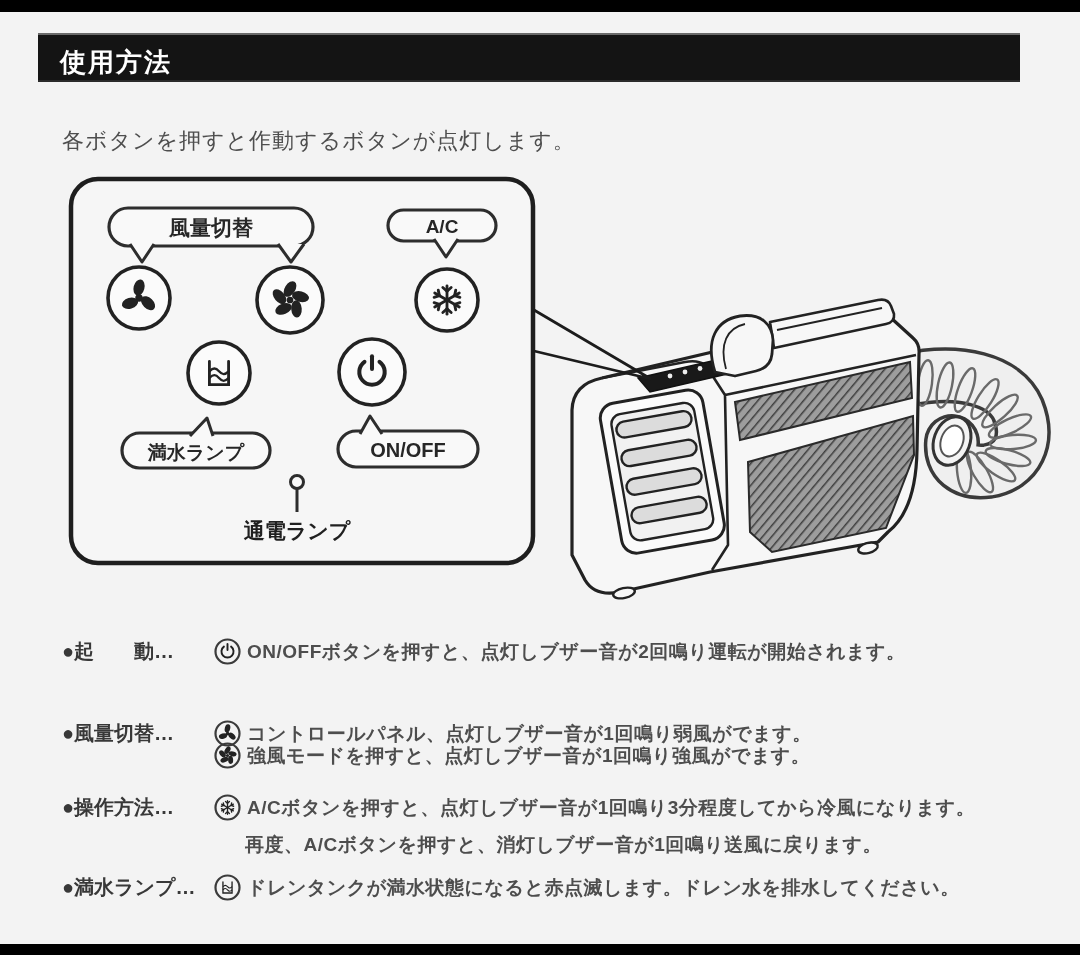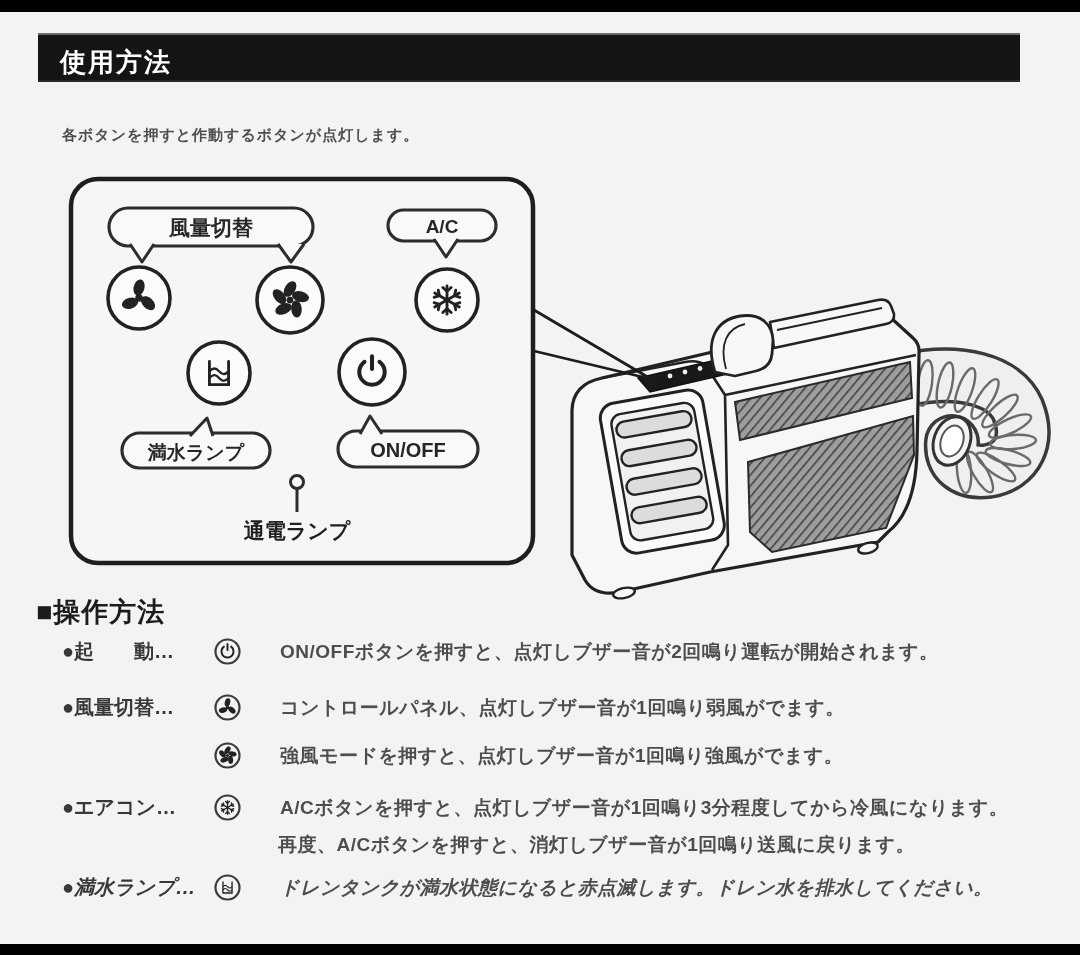--- a/index.html
+++ b/index.html
@@ -7,26 +7,26 @@
          font-family:"Liberation Sans","DejaVu Sans",sans-serif;}
   #content{position:absolute;left:0;top:12px;width:1080px;height:932px;background:#f3f3f3;}
   .abs{position:absolute;}
   
   .header-bar{left:38px;top:21px;width:982px;height:45px;background:#141414;
               border-top:2px solid #6a6a6a;border-bottom:2px solid #2a2a2a;
               display:flex;align-items:center;}
   .header-bar span{color:#fff;font-size:26px;font-weight:bold;margin-left:22px;letter-spacing:2px;margin-top:10px;}
   
   .sec-heading{font-size:27px;font-weight:bold;color:#1c1c1c;letter-spacing:1px;}
-  .desc{font-size:15px;font-weight:bold;color:#4e4e4e;letter-spacing:1px;}
+  .desc{font-size:22px;font-weight:normal;color:#4e4e4e;letter-spacing:1px;}
   
   .op-row{left:62px;display:flex;align-items:center;}
   .op-label{width:152px;font-size:20px;font-weight:bold;color:#383838;white-space:pre;flex:0 0 152px;}
   .op-icon{flex:0 0 27px;margin-right:6px;}
-  .op-text{font-size:19px;font-weight:bold;color:#4d4d4d;letter-spacing:0.5px;white-space:nowrap;margin-left:33px;}
+  .op-text{font-size:19px;font-weight:bold;color:#4d4d4d;letter-spacing:0.5px;white-space:nowrap;}
   svg text{font-family:"Liberation Sans","DejaVu Sans",sans-serif;}
 </style>
 </head>
 <body>
 
 <svg width="0" height="0" style="position:absolute" aria-hidden="true">
   <defs>
     <symbol id="sym-fan3" viewBox="-24 -24 48 48">
       <g fill="#222">
         <circle r="4.5"></circle>
@@ -191,63 +191,62 @@
       <g>
         <path d="M250,42 L358,20 Q368,18 371,26 L374,34 Q375,42 366,44 L254,68 Z" fill="#f7f7f7" stroke="#222" stroke-width="2.6" stroke-linejoin="round"></path>
         <line x1="257" y1="50" x2="362" y2="28" stroke="#222" stroke-width="1.8"></line>
         <path d="M195,92 C185,60 196,40 220,36 C242,33 252,45 253,60 L252,74 C251,84 244,89 236,91 L215,96 Z" fill="#f7f7f7" stroke="#222" stroke-width="2.8" stroke-linejoin="round"></path>
         <path d="M206,89 C199,64 207,48 225,44" fill="none" stroke="#222" stroke-width="1.8"></path>
       </g>
 
       <path d="M14,30 L131,99 M14,71 L131,99" fill="none" stroke="#1c1c1c" stroke-width="2.8"></path>
     </svg>
 
-    <div class="abs sec-heading" style="left:36px;top:582px;">■操作方法</div>
 
     <div class="abs op-row" style="top:626px;">
       <span class="op-label">●起　　動…</span>
       <svg class="op-icon" width="27" height="27" viewBox="0 0 27 27">
         <circle cx="13.5" cy="13.5" r="12" fill="none" stroke="#3b3b3b" stroke-width="2.2"></circle>
         <use href="#sym-power" x="3.5" y="3.5" width="20" height="20"></use>
       </svg>
       <span class="op-text">ON/OFFボタンを押すと、点灯しブザー音が2回鳴り運転が開始されます。</span>
     </div>
 
-    <div class="abs op-row" style="top:682px;">
+    <div class="abs op-row" style="top:708px;">
       <span class="op-label">●風量切替…</span>
       <svg class="op-icon" width="27" height="27" viewBox="0 0 27 27">
         <circle cx="13.5" cy="13.5" r="12" fill="none" stroke="#3b3b3b" stroke-width="2.2"></circle>
         <use href="#sym-fan3" x="3.5" y="3.5" width="20" height="20"></use>
       </svg>
       <span class="op-text">コントロールパネル、点灯しブザー音が1回鳴り弱風がでます。</span>
     </div>
 
     <div class="abs op-row" style="top:730px;">
       <span class="op-label"></span>
       <svg class="op-icon" width="27" height="27" viewBox="0 0 27 27">
         <circle cx="13.5" cy="13.5" r="12" fill="none" stroke="#3b3b3b" stroke-width="2.2"></circle>
         <use href="#sym-fan5" x="2.5" y="2.5" width="22" height="22"></use>
       </svg>
       <span class="op-text">強風モードを押すと、点灯しブザー音が1回鳴り強風がでます。</span>
     </div>
 
     <div class="abs op-row" style="top:782px;">
-      <span class="op-label">●エアコン…</span>
+      <span class="op-label">●操作方法…</span>
       <svg class="op-icon" width="27" height="27" viewBox="0 0 27 27">
         <circle cx="13.5" cy="13.5" r="12" fill="none" stroke="#3b3b3b" stroke-width="2.2"></circle>
         <use href="#sym-snow" x="4" y="4" width="19" height="19"></use>
       </svg>
       <span class="op-text">A/Cボタンを押すと、点灯しブザー音が1回鳴り3分程度してから冷風になります。</span>
     </div>
 
     <div class="abs op-row" style="top:820px;left:245px;">
       <span class="op-text">再度、A/Cボタンを押すと、消灯しブザー音が1回鳴り送風に戻ります。</span>
     </div>
 
-    <div class="abs op-row" style="top:862px;font-style:italic;">
+    <div class="abs op-row" style="top:862px;">
       <span class="op-label">●満水ランプ…</span>
       <svg class="op-icon" width="27" height="27" viewBox="0 0 27 27">
         <circle cx="13.5" cy="13.5" r="12" fill="none" stroke="#3b3b3b" stroke-width="2.2"></circle>
         <use href="#sym-tank" x="4" y="4" width="19" height="19"></use>
       </svg>
       <span class="op-text">ドレンタンクが満水状態になると赤点滅します。ドレン水を排水してください。</span>
     </div>
 
   </div>
 </div>

